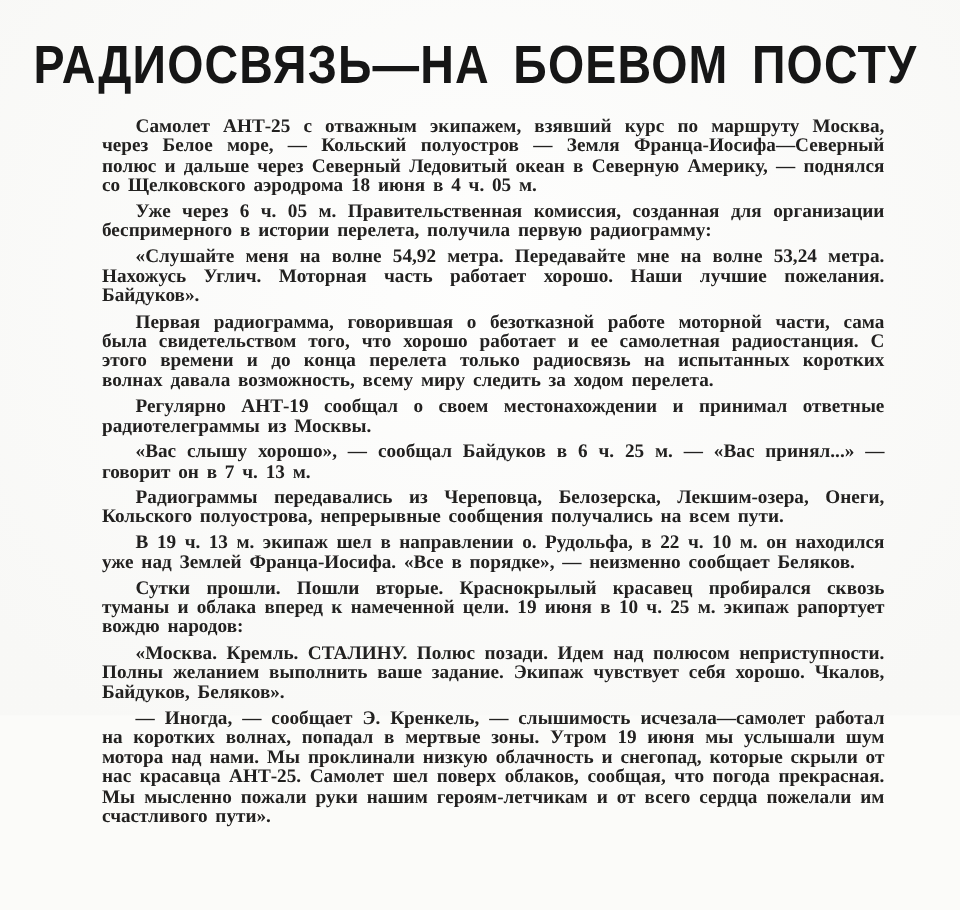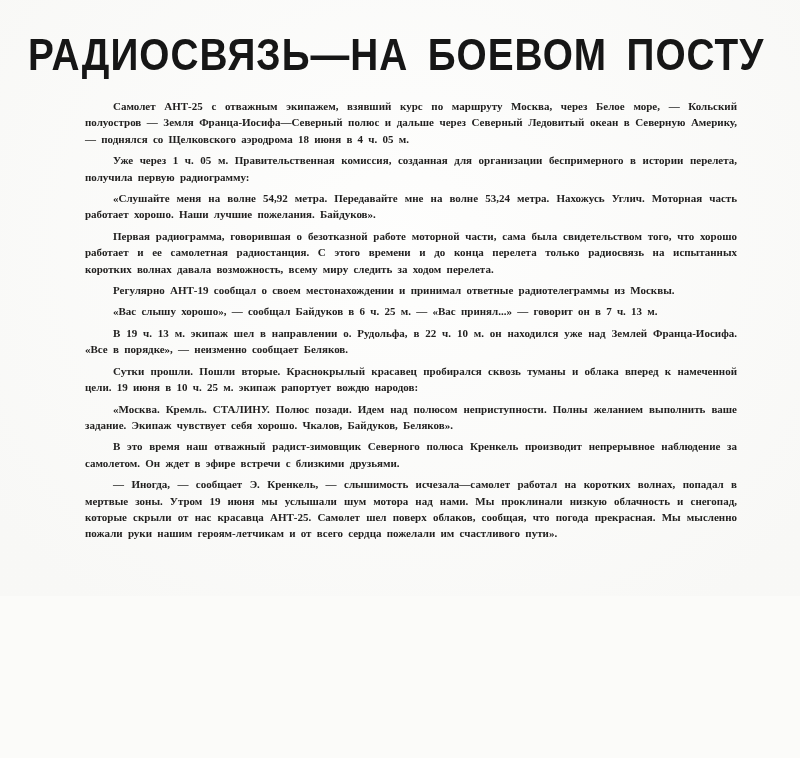--- a/index.html
+++ b/index.html
@@ -37,42 +37,42 @@
     transform: scale(0.97, 1.12);
     transform-origin: left top;
   }
   .article {
     position: absolute;
     left: 85px;
     top: 98px;
     width: 652px;
     font-family: "Liberation Serif", serif;
     font-weight: bold;
-    font-size: 11px;
+    font-size: 16px;
     line-height: 16.4px;
     text-align: justify;
     color: #222120;
     word-spacing: 2.5px;
   }
   .article p.para {
     margin: 0 0 5px 0;
     text-indent: 28px;
   }
 </style>
 </head>
 <body>
 
 <div class="page">
   <h1 class="title">РАДИОСВЯЗЬ—НА БОЕВОМ ПОСТУ</h1>
   <div class="article">
       <p class="para">Самолет АНТ-25 с отважным экипажем, взявший курс по маршруту Москва, через Белое море, — Кольский полуостров — Земля Франца-Иосифа—Северный полюс и дальше через Северный Ледовитый океан в Северную Америку, — поднялся со Щелковского аэродрома 18 июня в 4 ч. 05 м.</p>
-      <p class="para">Уже через 1 ч. 05 м. Правительственная комиссия, созданная для организации беспримерного в истории перелета, получила первую радиограмму:</p>
+      <p class="para">Уже через 6 ч. 05 м. Правительственная комиссия, созданная для организации беспримерного в истории перелета, получила первую радиограмму:</p>
       <p class="para">«Слушайте меня на волне 54,92 метра. Передавайте мне на волне 53,24 метра. Нахожусь Углич. Моторная часть работает хорошо. Наши лучшие пожелания. Байдуков».</p>
       <p class="para">Первая радиограмма, говорившая о безотказной работе моторной части, сама была свидетельством того, что хорошо работает и ее самолетная радиостанция. С этого времени и до конца перелета только радиосвязь на испытанных коротких волнах давала возможность, всему миру следить за ходом перелета.</p>
       <p class="para">Регулярно АНТ-19 сообщал о своем местонахождении и принимал ответные радиотелеграммы из Москвы.</p>
       <p class="para">«Вас слышу хорошо», — сообщал Байдуков в 6 ч. 25 м. — «Вас принял...» — говорит он в 7 ч. 13 м.</p>
+      <p class="para">Радиограммы передавались из Череповца, Белозерска, Лекшим-озера, Онеги, Кольского полуострова, непрерывные сообщения получались на всем пути.</p>
       <p class="para">В 19 ч. 13 м. экипаж шел в направлении о. Рудольфа, в 22 ч. 10 м. он находился уже над Землей Франца-Иосифа. «Все в порядке», — неизменно сообщает Беляков.</p>
       <p class="para">Сутки прошли. Пошли вторые. Краснокрылый красавец пробирался сквозь туманы и облака вперед к намеченной цели. 19 июня в 10 ч. 25 м. экипаж рапортует вождю народов:</p>
       <p class="para">«Москва. Кремль. СТАЛИНУ. Полюс позади. Идем над полюсом неприступности. Полны желанием выполнить ваше задание. Экипаж чувствует себя хорошо. Чкалов, Байдуков, Беляков».</p>
-      <p class="para">В это время наш отважный радист-зимовщик Северного полюса Кренкель производит непрерывное наблюдение за самолетом. Он ждет в эфире встречи с близкими друзьями.</p>
       <p class="para">— Иногда, — сообщает Э. Кренкель, — слышимость исчезала—самолет работал на коротких волнах, попадал в мертвые зоны. Утром 19 июня мы услышали шум мотора над нами. Мы проклинали низкую облачность и снегопад, которые скрыли от нас красавца АНТ-25. Самолет шел поверх облаков, сообщая, что погода прекрасная. Мы мысленно пожали руки нашим героям-летчикам и от всего сердца пожелали им счастливого пути».</p>
     </div>
 </div>
 
 </body></html>

